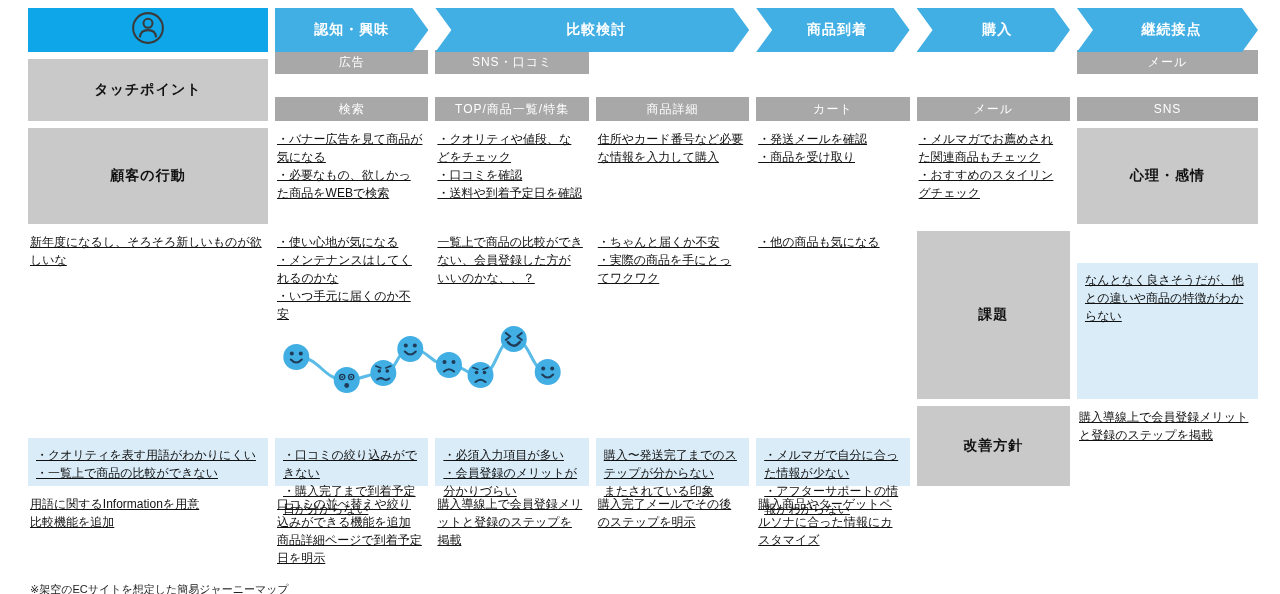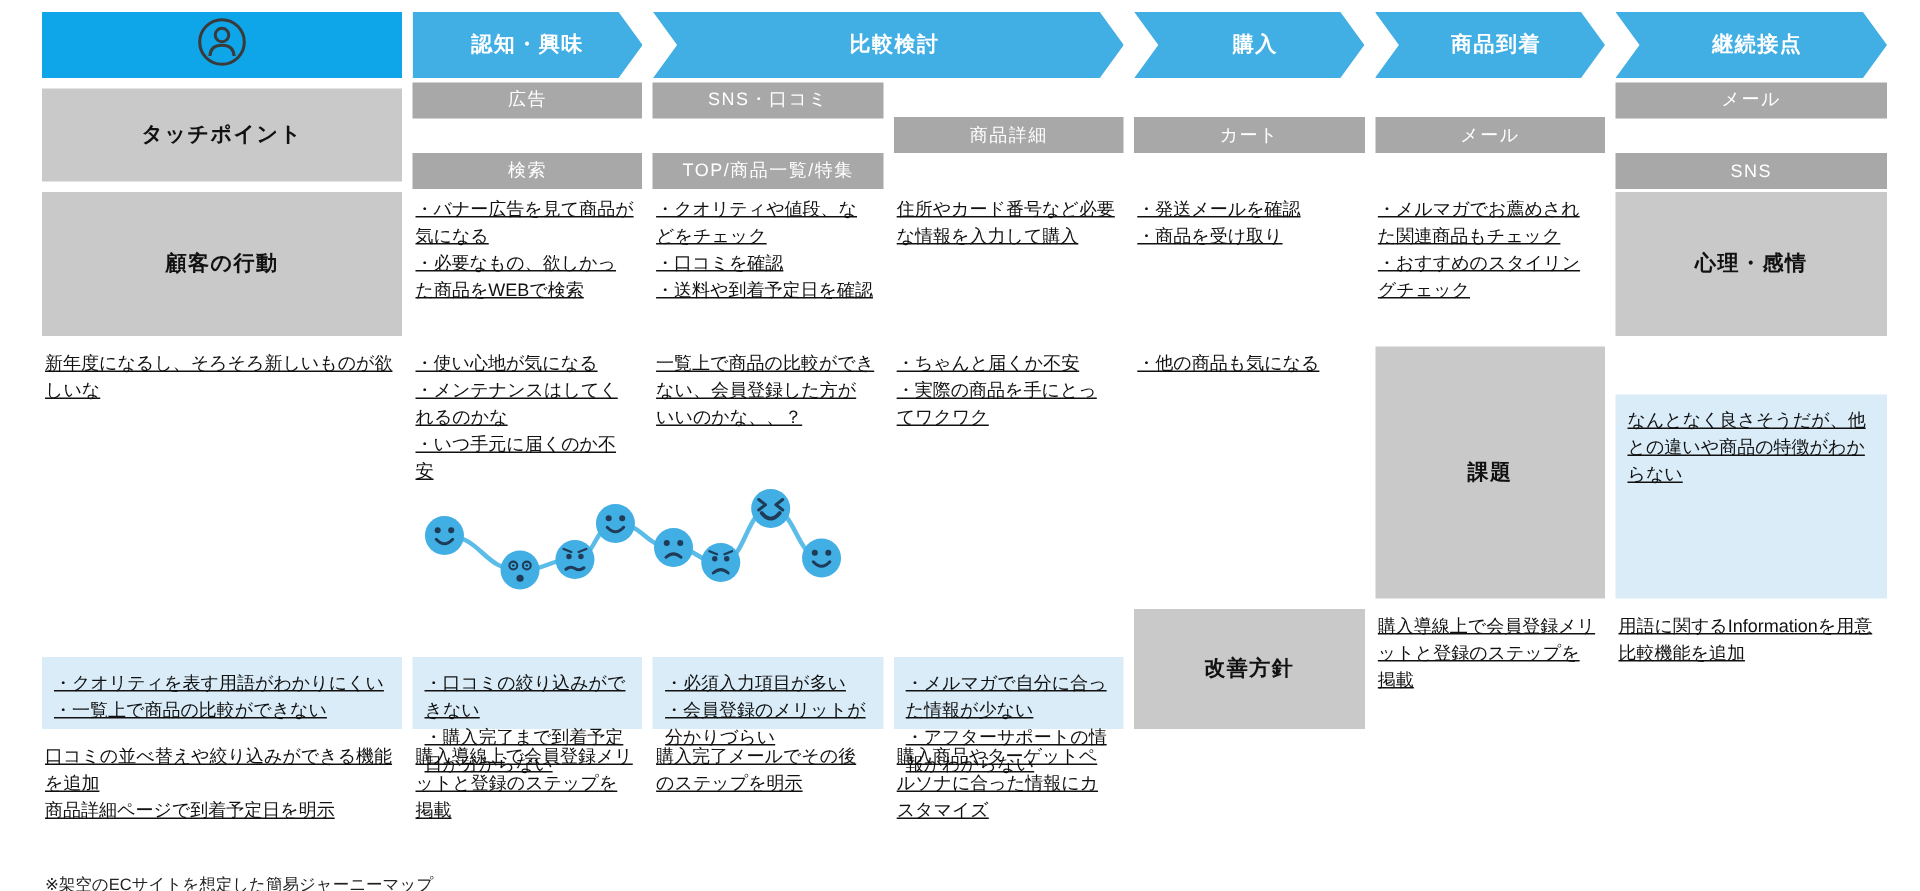--- a/index.html
+++ b/index.html
@@ -33,21 +33,21 @@
     clip-path:polygon(0 0, calc(100% - 16px) 0, 100% 50%, calc(100% - 16px) 100%, 0 100%);
     padding-left:0;
   }
   .span2{grid-column:span 2;}
   
   .rowlabel{
     background:#C9C9C9;display:flex;align-items:center;justify-content:center;
     font-weight:bold;font-size:14px;letter-spacing:1px;
   }
   
-  .chips{display:flex;flex-direction:column;justify-content:center;gap:23px;}
+  .chips{display:flex;flex-direction:column;justify-content:flex-end;gap:23px;}
   .chip{
     background:#A8A8A8;color:#fff;font-size:12px;height:24px;flex:0 0 24px;
     display:flex;align-items:center;justify-content:center;letter-spacing:1px;
   }
   
   .cell{
     font-size:12px;line-height:1.5;white-space:pre-line;
     padding:2px 6px 0 2px;
     text-decoration:underline;
   }
@@ -77,24 +77,24 @@
       <span class="ptxt">〇〇さん　30歳　男性
 クオリティ重視</span>
     </div>
     <div class="arrow first">
         <span>認知・興味</span>
       </div>
     <div class="arrow span2">
         <span>比較検討</span>
       </div>
     <div class="arrow">
+        <span>商品到着</span>
+      </div>
+    <div class="arrow">
         <span>購入</span>
-      </div>
-    <div class="arrow">
-        <span>商品到着</span>
       </div>
     <div class="arrow">
         <span>継続接点</span>
       </div>
 
     <div class="rowlabel">タッチポイント</div>
     <div class="chips">
       <div class="chip">広告</div>
       <div class="chip">検索</div>
     </div>
@@ -139,20 +139,22 @@
     <div class="cell feel-cell">・他の商品も気になる</div>
 
     <div class="rowlabel">課題</div>
     <div class="cell issues-cell">なんとなく良さそうだが、他との違いや商品の特徴がわからない</div>
     <div class="cell issues-cell">・クオリティを表す用語がわかりにくい
 ・一覧上で商品の比較ができない</div>
     <div class="cell issues-cell">・口コミの絞り込みができない
 ・購入完了まで到着予定日が分からない</div>
     <div class="cell issues-cell">・必須入力項目が多い
 ・会員登録のメリットが分かりづらい</div>
+    <div class="cell issues-cell">購入〜発送完了までのステップが分からない
+またされている印象</div>
     <div class="cell issues-cell">・メルマガで自分に合った情報が少ない
 ・アフターサポートの情報がわからない</div>
 
     <div class="rowlabel">改善方針</div>
     <div class="cell">購入導線上で会員登録メリットと登録のステップを掲載</div>
     <div class="cell">用語に関するInformationを用意
 比較機能を追加</div>
     <div class="cell">口コミの並べ替えや絞り込みができる機能を追加
 商品詳細ページで到着予定日を明示</div>
     <div class="cell">購入導線上で会員登録メリットと登録のステップを掲載</div>

